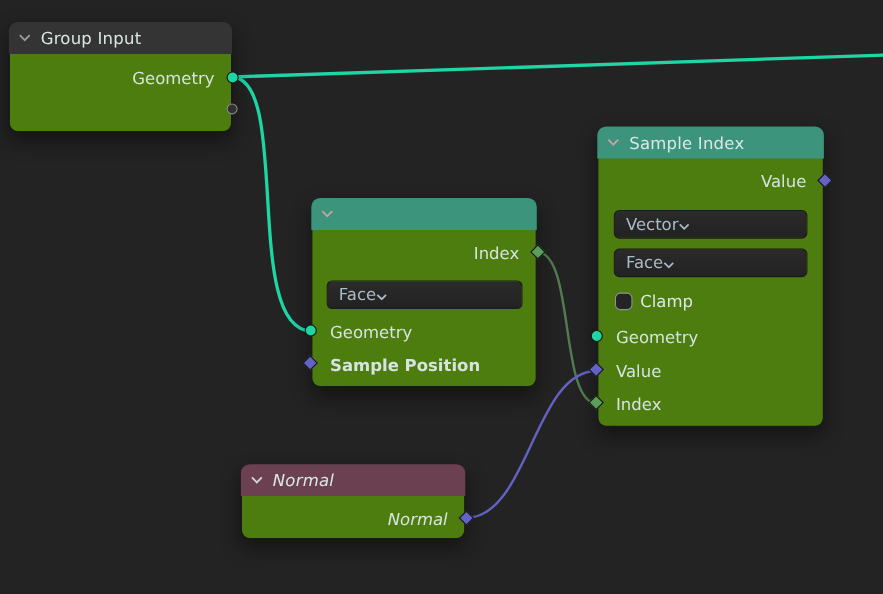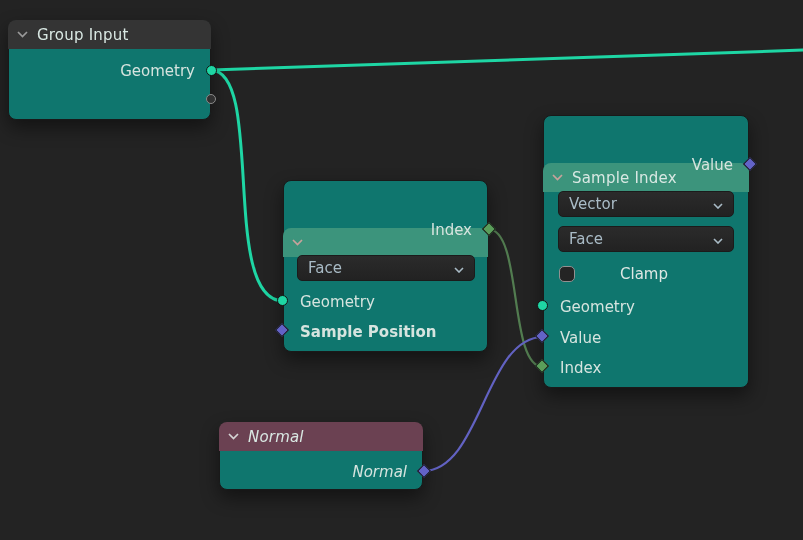--- a/index.html
+++ b/index.html
@@ -5,34 +5,34 @@
   html,body{margin:0;padding:0;}
   body{
     width:803px;height:540px;position:relative;overflow:hidden;
     background:#232323;
     font-family:"DejaVu Sans","Liberation Sans",sans-serif;
     -webkit-font-smoothing:antialiased;
   }
   #wire-layer{position:absolute;left:0;top:0;width:803px;height:540px;z-index:1;}
   .node{
     position:absolute;z-index:2;
-    background:#0f766e;
+    background:#4d7c0f;
     border:1px solid #191919;
     border-radius:8px;
     box-shadow:0 8px 18px rgba(0,0,0,0.45);
     box-sizing:border-box;
   }
   .node-header{
     position:absolute;left:-1px;top:-1px;right:-1px;height:29px;
     border-radius:8px 8px 0 0;
     display:flex;align-items:center;gap:9px;
     padding-left:9px;box-sizing:border-box;
   }
   .hdr-gi{background:#343434;}
-  .hdr-teal{background:#3c947c;margin-top:48px;}
+  .hdr-teal{background:#3c947c;}
   .hdr-maroon{background:#6b4152;}
   .node-title{
     font-size:15px;color:#d9e8e3;letter-spacing:0.2px;
     white-space:nowrap;
   }
   .collapse{display:flex;align-items:center;}
   .row-out{
     position:absolute;right:15px;height:20px;line-height:20px;
     font-size:15px;color:#d6e4df;text-align:right;white-space:nowrap;
   }
@@ -44,30 +44,30 @@
   .sock-circle{width:11px;height:11px;border:1.5px solid #141414;border-radius:50%;}
   .sock-geometry{background:#1ed6a4;}
   .sock-virtual{background:#313131;border:1.5px solid #8a8a8a;width:10px;height:10px;}
   .sock-diamond{width:10px;height:10px;border:1.5px solid #141414;transform:rotate(45deg);}
   .sock-vector{background:#6363c7;}
   .sock-int{background:#5a9e5a;}
   .dropdown{
     position:absolute;height:26px;
     background:linear-gradient(#2b2b2b,#222222);
     border:1px solid #1b1b1b;border-radius:5px;
-    display:flex;align-items:center;justify-content:space-between;
+    display:flex;align-items:center;
     padding:0 10px;box-sizing:border-box;
     color:#a9bbc6;font-size:15px;
   }
   .checkbox-row{position:absolute;display:flex;align-items:center;gap:7px;}
   .checkbox{
     width:16px;height:16px;background:#242424;
     border:1.5px solid #919191;border-radius:5px;box-sizing:border-box;
   }
-  .checkbox-label{font-size:15px;color:#dde7e4;margin-left:38px;}
+  .checkbox-label{font-size:15px;color:#dde7e4;}
 </style>
 </head>
 <body>
 
 <svg id="wire-layer">
   <path d="M 211 70 C 280 67, 500 60, 806 50" fill="none" stroke="#1ed6a4" stroke-width="3"></path>
   <path d="M 211 70 C 265 72, 220 300, 283 301" fill="none" stroke="#1ed6a4" stroke-width="3"></path>
   <path d="M 488 229 C 523 229, 508 367, 543 367" fill="none" stroke="#527c50" stroke-width="2.2"></path>
   <path d="M 423 471 C 481 471, 485 337, 543 337" fill="none" stroke="#6262c2" stroke-width="2.2"></path>
 </svg>

